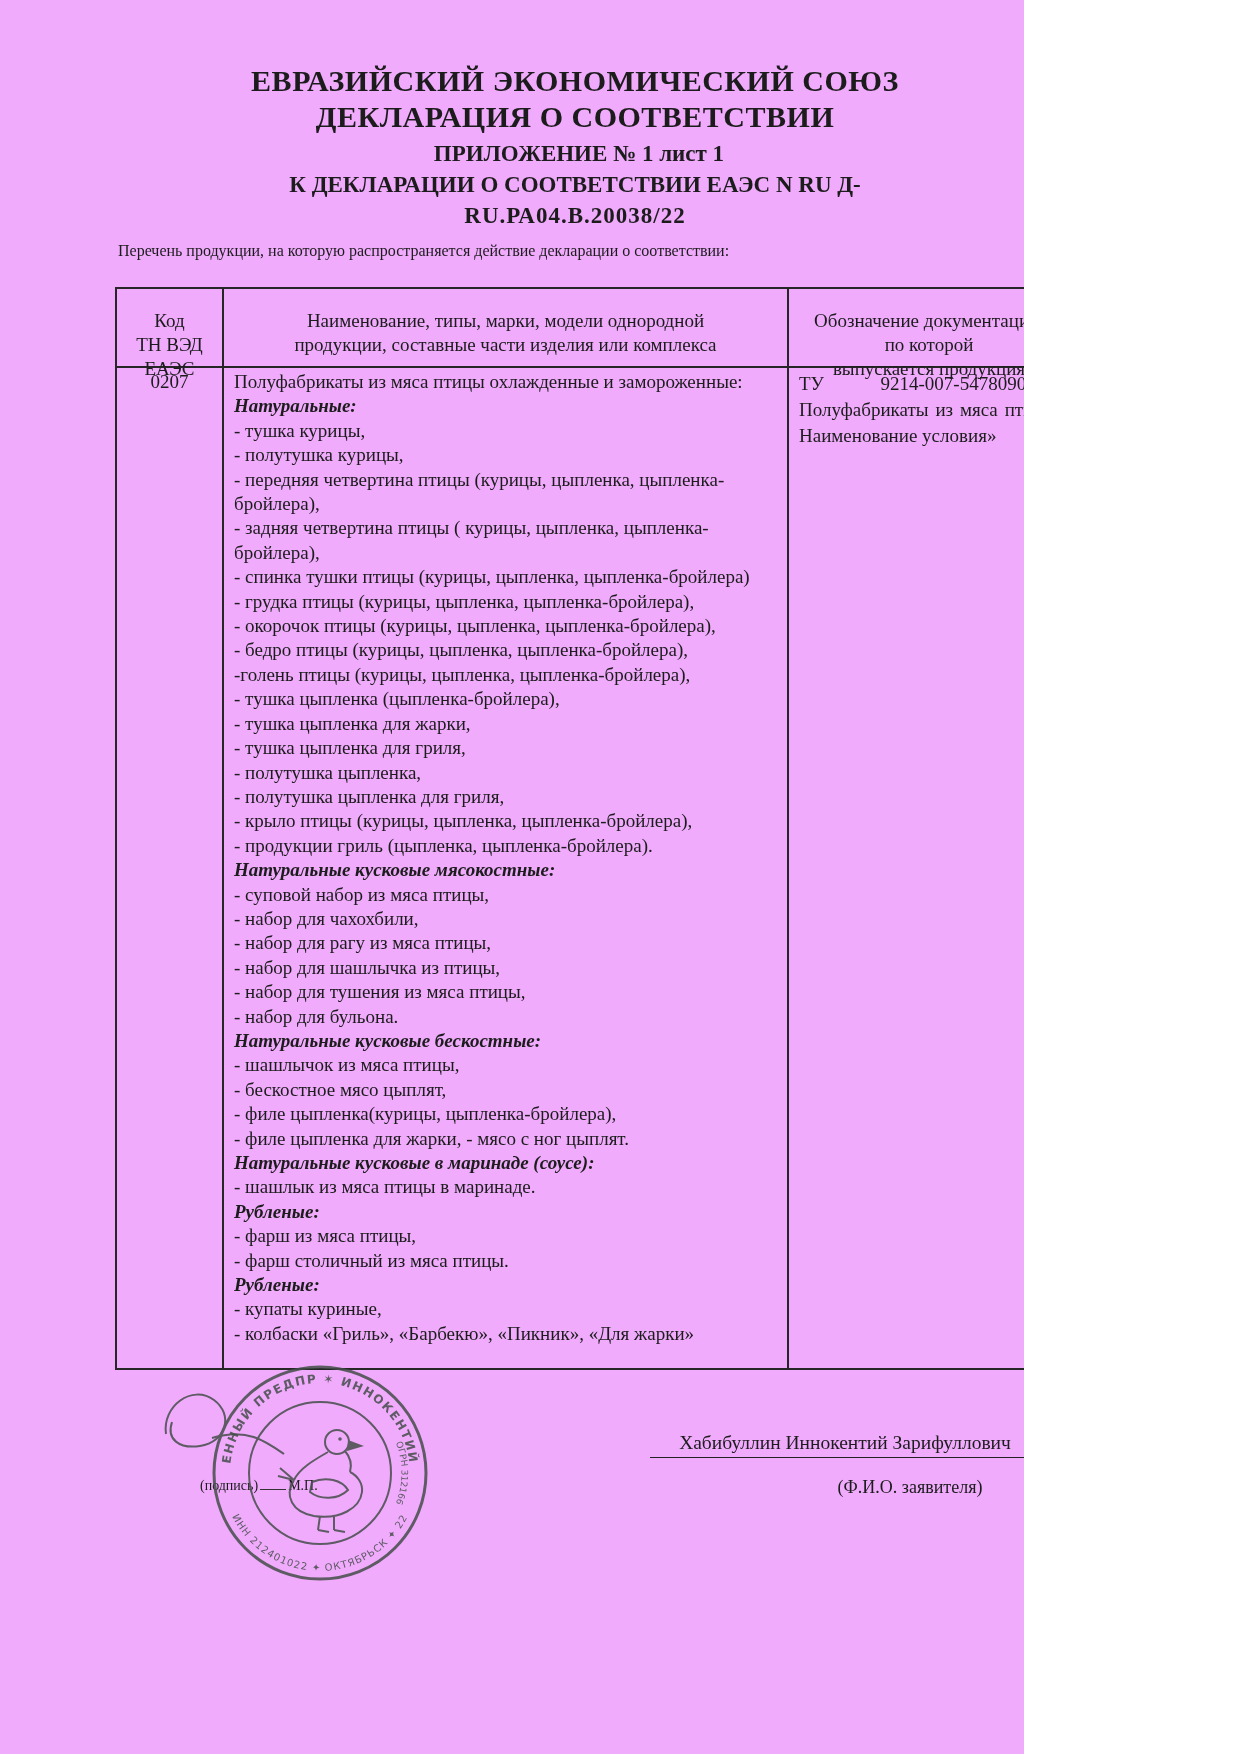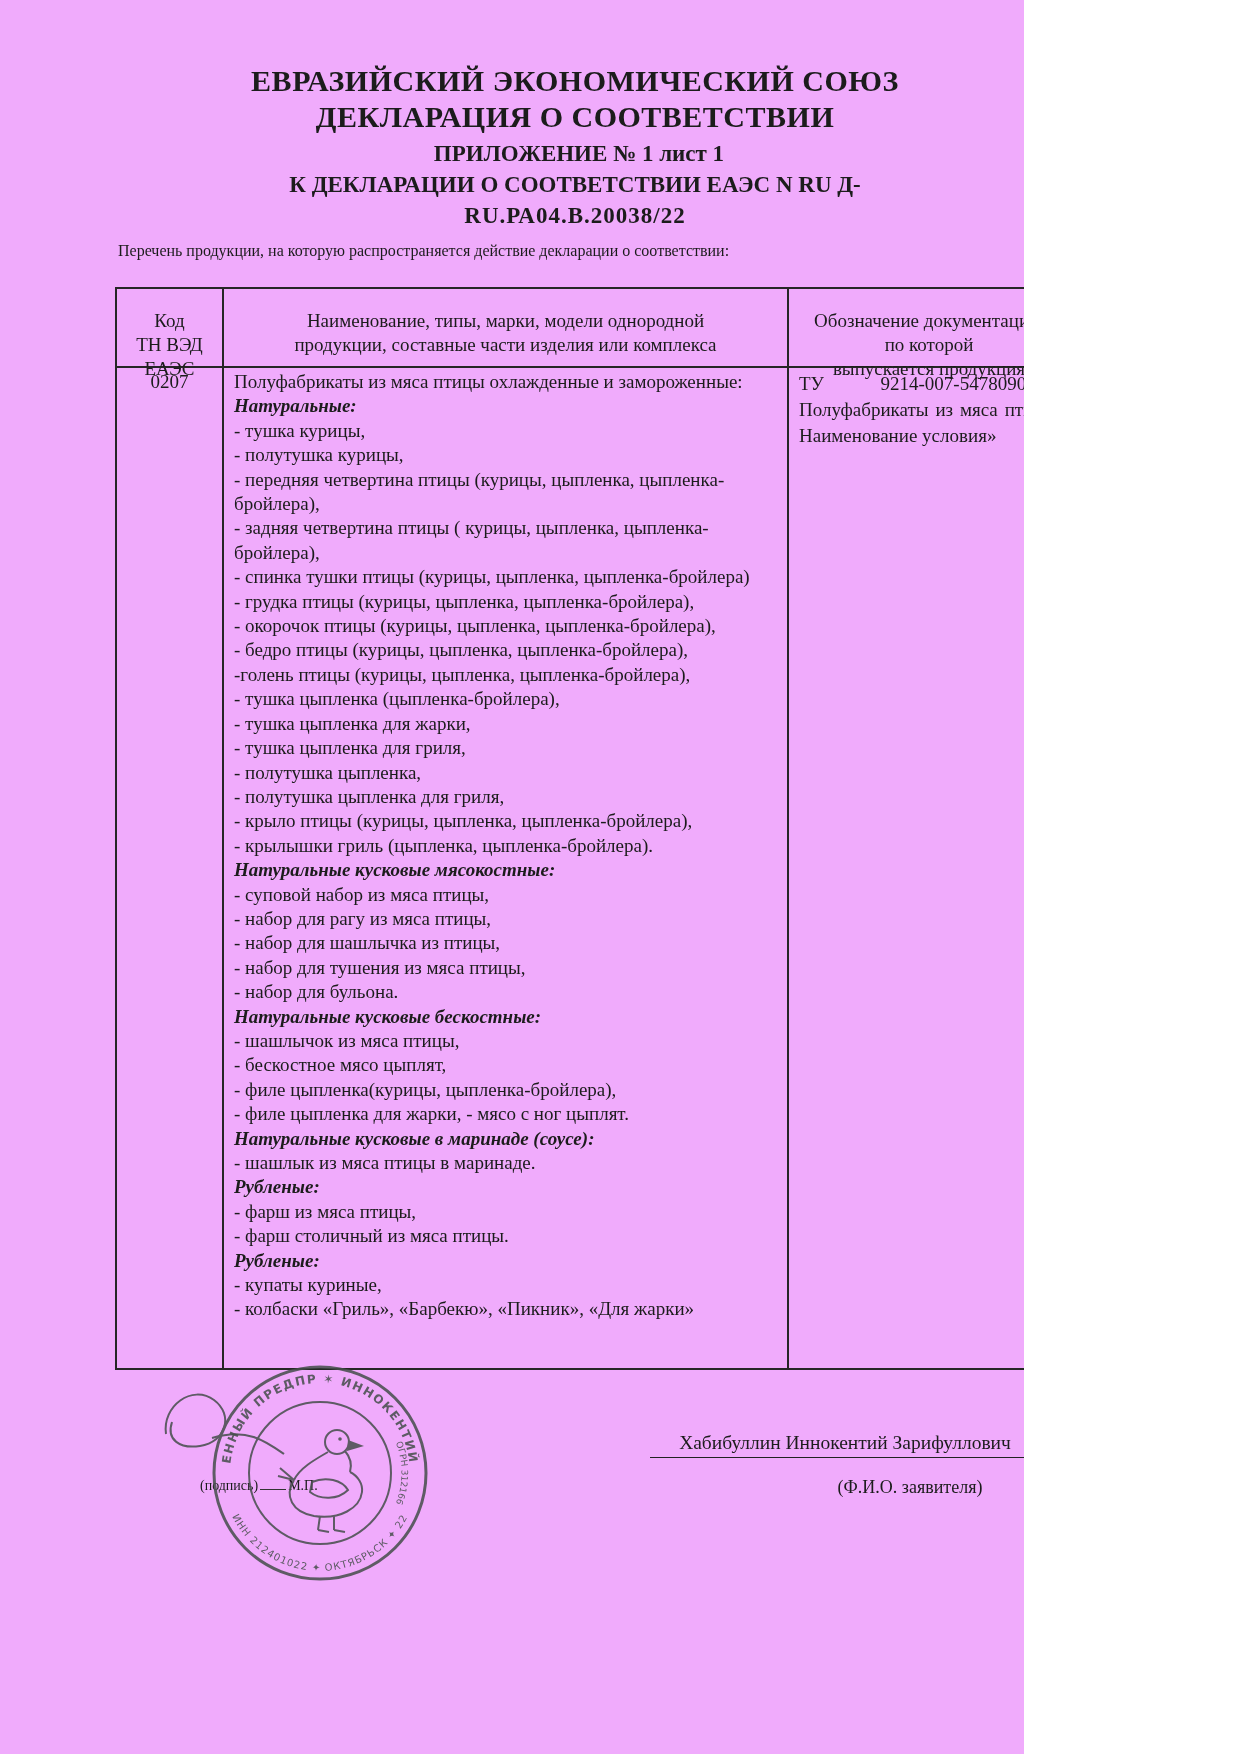--- a/index.html
+++ b/index.html
@@ -120,23 +120,24 @@
           <div class="pline">- грудка птицы (курицы, цыпленка, цыпленка-бройлера),</div>
           <div class="pline">- окорочок птицы (курицы, цыпленка, цыпленка-бройлера),</div>
           <div class="pline">- бедро птицы (курицы, цыпленка, цыпленка-бройлера),</div>
           <div class="pline">-голень птицы (курицы, цыпленка, цыпленка-бройлера),</div>
           <div class="pline">- тушка цыпленка (цыпленка-бройлера),</div>
           <div class="pline">- тушка цыпленка для жарки,</div>
           <div class="pline">- тушка цыпленка для гриля,</div>
           <div class="pline">- полутушка цыпленка,</div>
           <div class="pline">- полутушка цыпленка для гриля,</div>
           <div class="pline">- крыло птицы (курицы, цыпленка, цыпленка-бройлера),</div>
-          <div class="pline">- крылышки гриль (цыпленка, цыпленка-бройлера).</div>
+          <div class="pline">- продукции гриль (цыпленка, цыпленка-бройлера).</div>
           <div class="pline cat">Натуральные кусковые мясокостные:</div>
           <div class="pline">- суповой набор из мяса птицы,</div>
+          <div class="pline">- набор для чахохбили,</div>
           <div class="pline">- набор для рагу из мяса птицы,</div>
           <div class="pline">- набор для шашлычка из птицы,</div>
           <div class="pline">- набор для тушения из мяса птицы,</div>
           <div class="pline">- набор для бульона.</div>
           <div class="pline cat">Натуральные кусковые бескостные:</div>
           <div class="pline">- шашлычок из мяса птицы,</div>
           <div class="pline">- бескостное мясо цыплят,</div>
           <div class="pline">- филе цыпленка(курицы, цыпленка-бройлера),</div>
           <div class="pline">- филе цыпленка для жарки, - мясо с ног цыплят.</div>
           <div class="pline cat">Натуральные кусковые в маринаде (соусе):</div>

